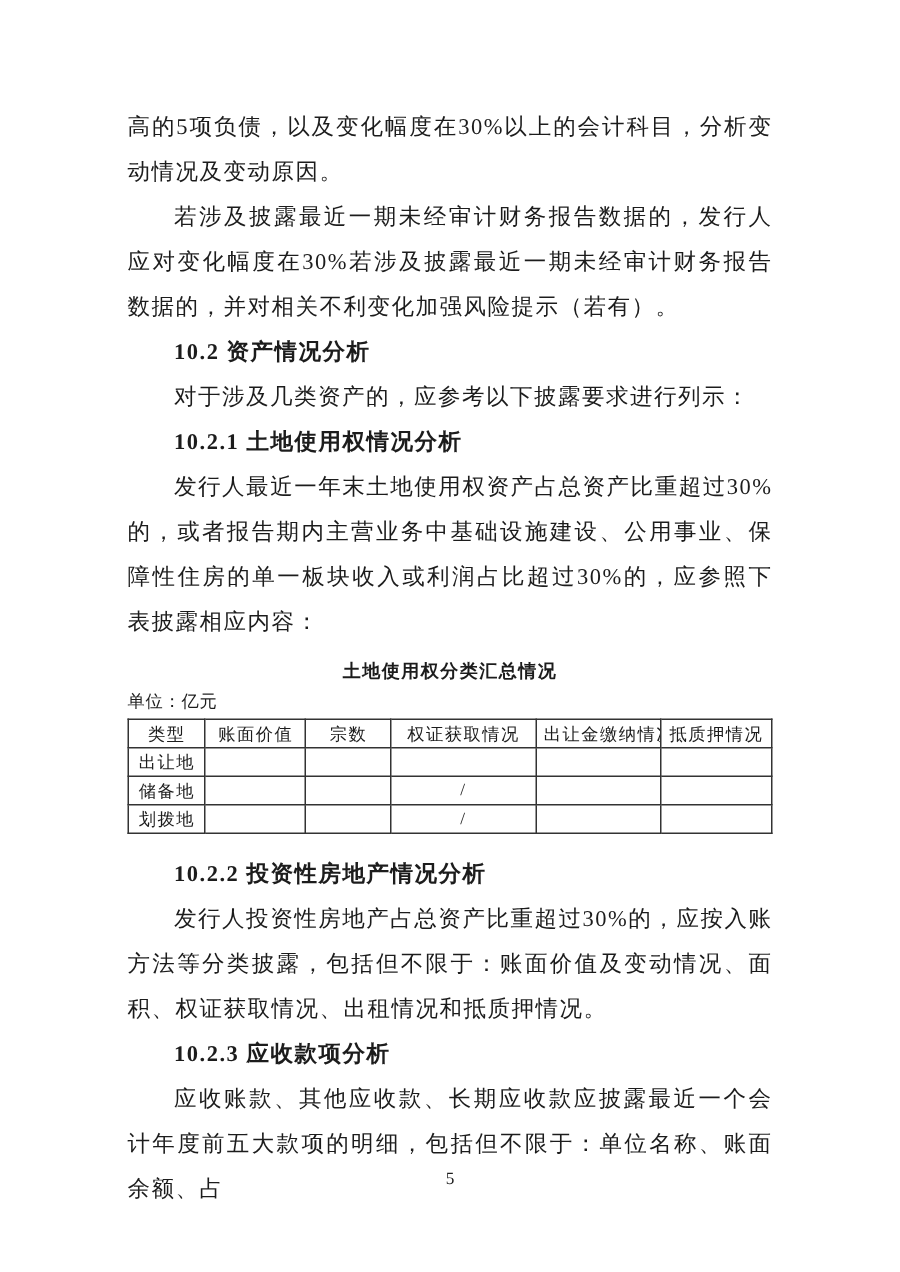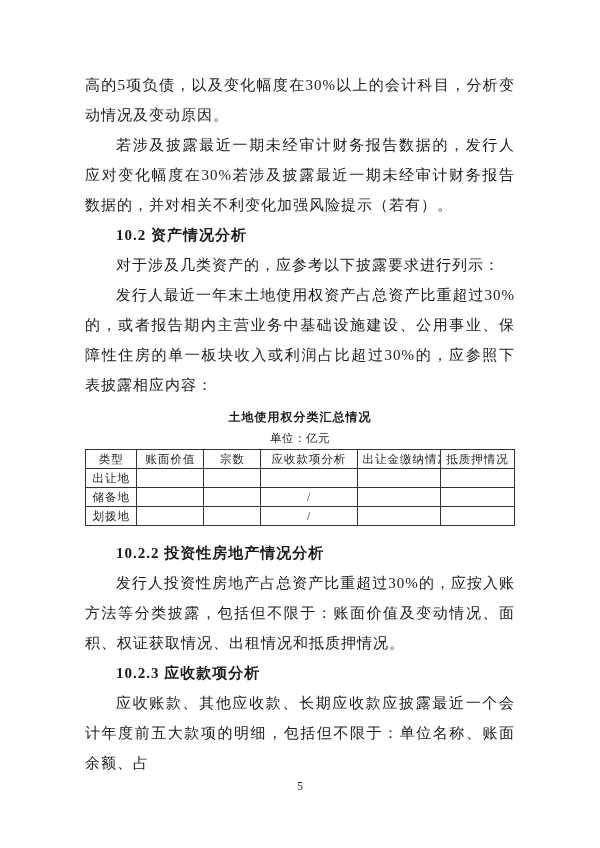--- a/index.html
+++ b/index.html
@@ -35,21 +35,21 @@
   .table-title{
     margin:6px 0 0 0;
     text-align:center;
     font-size:12px;
     line-height:22px;
     font-weight:bold;
     letter-spacing:1px;
   }
   .unit-note{
     margin:0;
-    text-align:center;
+    text-align:left;
     font-size:11.5px;
     line-height:20px;
     letter-spacing:0.5px;
   }
   table.land{
     width:100%;
     border-collapse:collapse;
     table-layout:fixed;
     margin:1px 0 0 0;
   }
@@ -80,20 +80,21 @@
   <div class="content">
 
     <p class="para">高的5项负债，以及变化幅度在30%以上的会计科目，分析变动情况及变动原因。</p>
 
     <p class="para indent">若涉及披露最近一期未经审计财务报告数据的，发行人应对变化幅度在30%若涉及披露最近一期未经审计财务报告数据的，并对相关不利变化加强风险提示（若有）。</p>
 
     <h3 class="heading">10.2 资产情况分析</h3>
 
     <p class="para indent">对于涉及几类资产的，应参考以下披露要求进行列示：</p>
 
+    <h4 class="heading">10.2.1 土地使用权情况分析</h4>
 
     <p class="para indent">发行人最近一年末土地使用权资产占总资产比重超过30%的，或者报告期内主营业务中基础设施建设、公用事业、保障性住房的单一板块收入或利润占比超过30%的，应参照下表披露相应内容：</p>
 
     <p class="table-title">土地使用权分类汇总情况</p>
 
     <p class="unit-note">单位：亿元</p>
 
     <table class="land">
       <colgroup>
         <col style="width:12%">
@@ -101,21 +102,21 @@
         <col style="width:13.3%">
         <col style="width:22.4%">
         <col style="width:19.5%">
         <col style="width:17.2%">
       </colgroup>
       <thead>
         <tr>
           <th>类型</th>
           <th>账面价值</th>
           <th>宗数</th>
-          <th>应收款项分析</th>
+          <th>权证获取情况</th>
           <th>出让金缴纳情况</th>
           <th>抵质押情况</th>
         </tr>
       </thead>
       <tbody>
         <tr>
           <td>出让地</td>
           <td></td>
           <td></td>
           <td></td>

